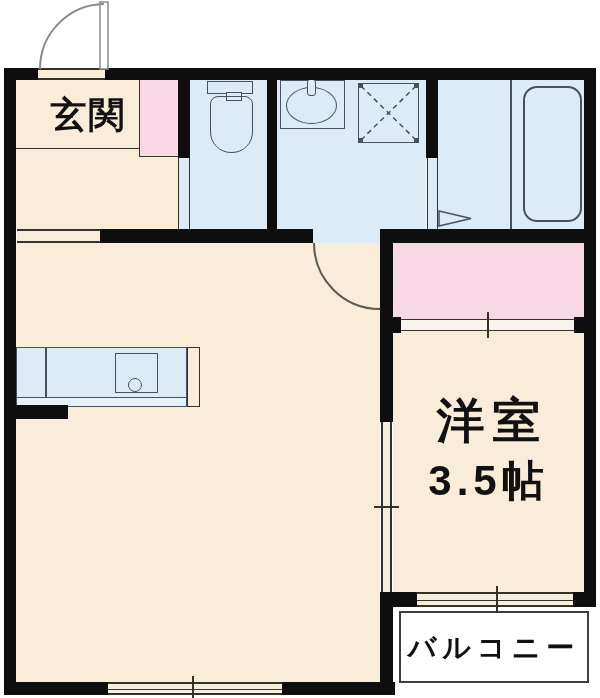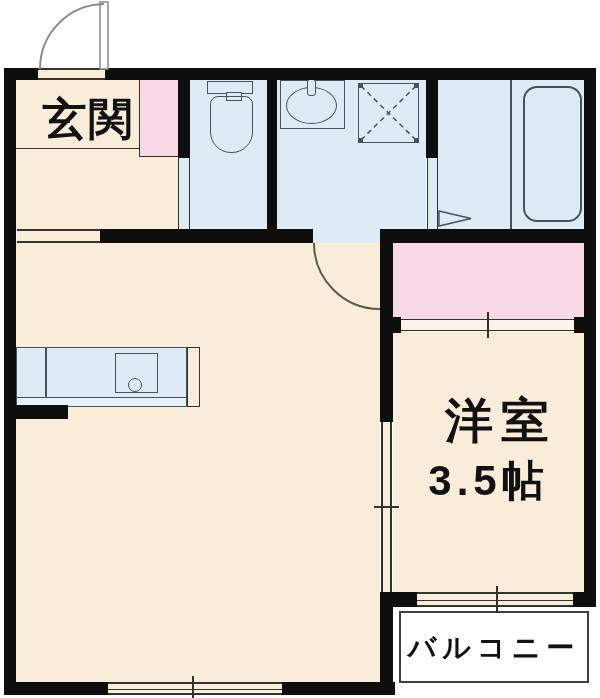--- a/index.html
+++ b/index.html
@@ -114,22 +114,22 @@
     <line x1="361" y1="86" x2="416" y2="140" stroke="#47525e" stroke-width="1.5" stroke-dasharray="5,4"></line>
     <line x1="416" y1="86" x2="361" y2="140" stroke="#47525e" stroke-width="1.5" stroke-dasharray="5,4"></line>
     <rect x="359" y="84" width="4" height="4" fill="#47525e"></rect>
     <rect x="414" y="84" width="4" height="4" fill="#47525e"></rect>
     <rect x="359" y="138" width="4" height="4" fill="#47525e"></rect>
     <rect x="414" y="138" width="4" height="4" fill="#47525e"></rect>
 
     <polygon points="439,211 471,218.5 439,226" fill="none" stroke="#47525e" stroke-width="1.5"></polygon>
   </svg>
 
-  <div class="label" style="left:16px;top:96px;width:145px;font-size:44px;letter-spacing:2px;">玄関</div>
+  <div class="label" style="left:16px;top:96px;width:145px;font-size:36px;letter-spacing:2px;">玄関</div>
 
 
 
-  <div class="label" style="left:393px;top:396px;width:208px;font-size:48px;letter-spacing:8px;padding-left:8px;box-sizing:border-box;">洋室</div>
+  <div class="label" style="left:393px;top:396px;width:191px;font-size:48px;letter-spacing:8px;padding-left:8px;box-sizing:border-box;">洋室</div>
   <div class="label" style="left:393px;top:459px;width:191px;font-size:42px;letter-spacing:5px;">3.5帖</div>
 
   <div class="label" style="left:399px;top:633px;width:190px;font-size:28px;letter-spacing:6px;">バルコニー</div>
 
 </div>
 
 </body></html>

